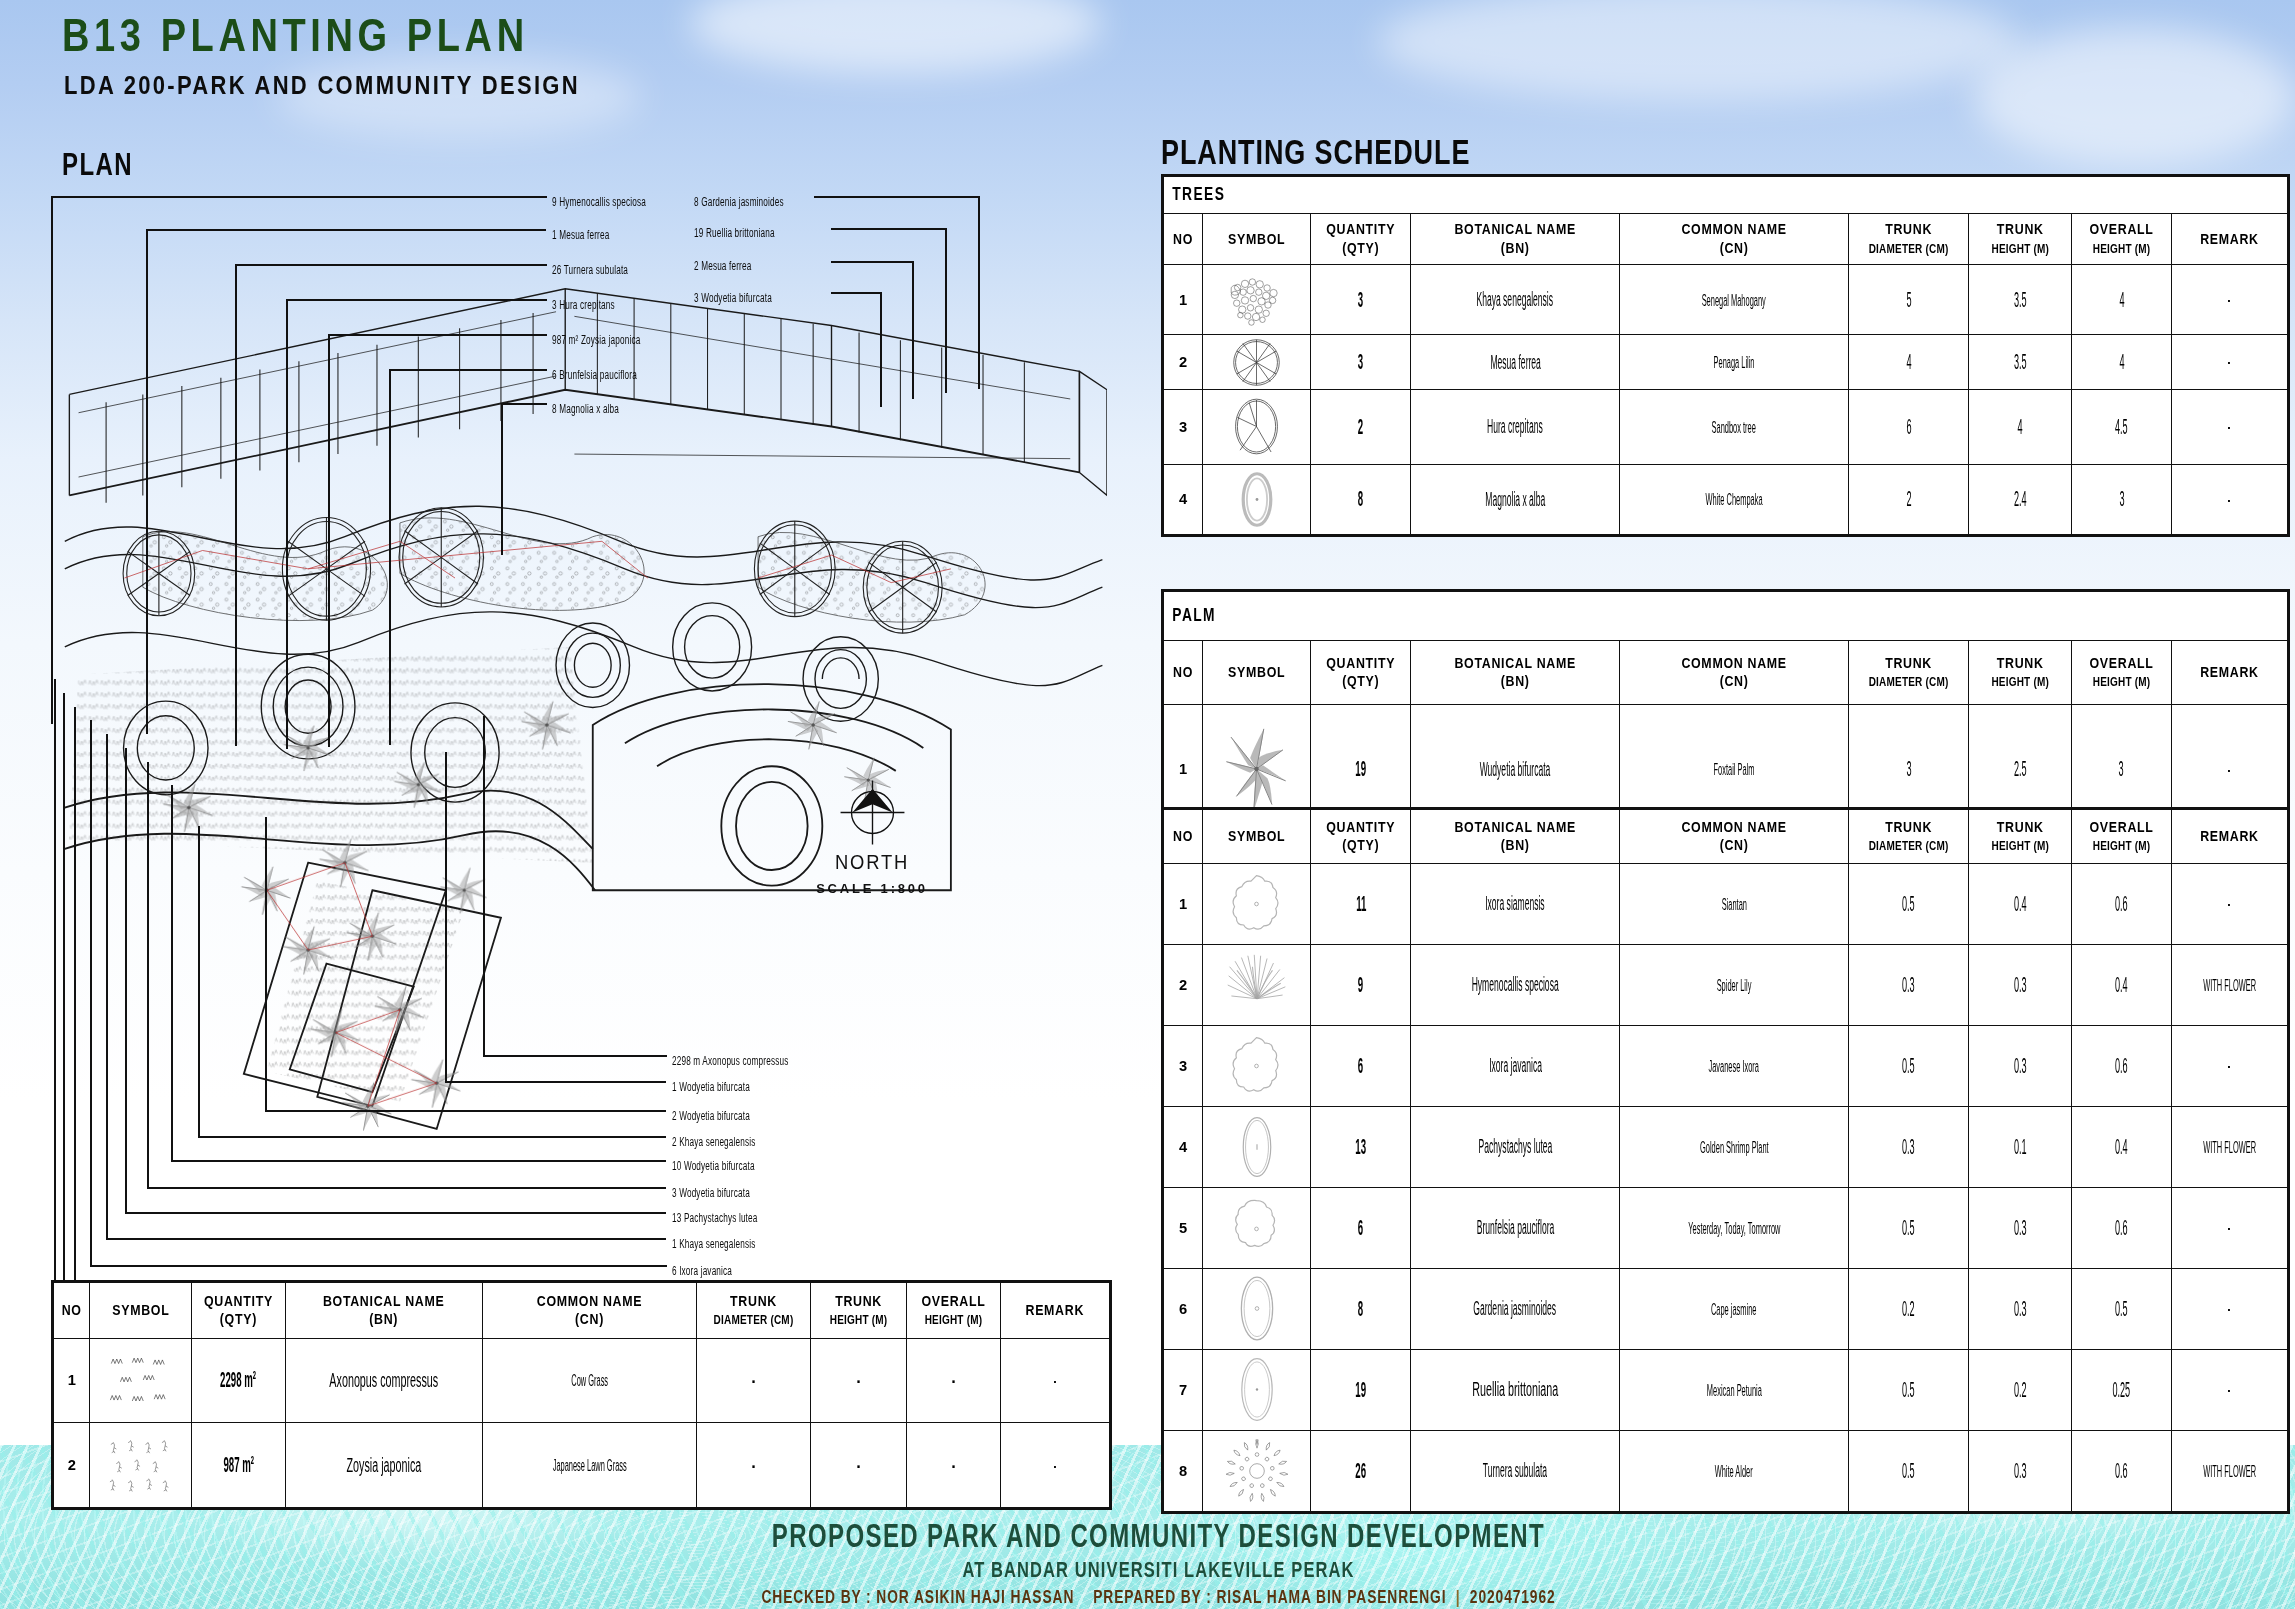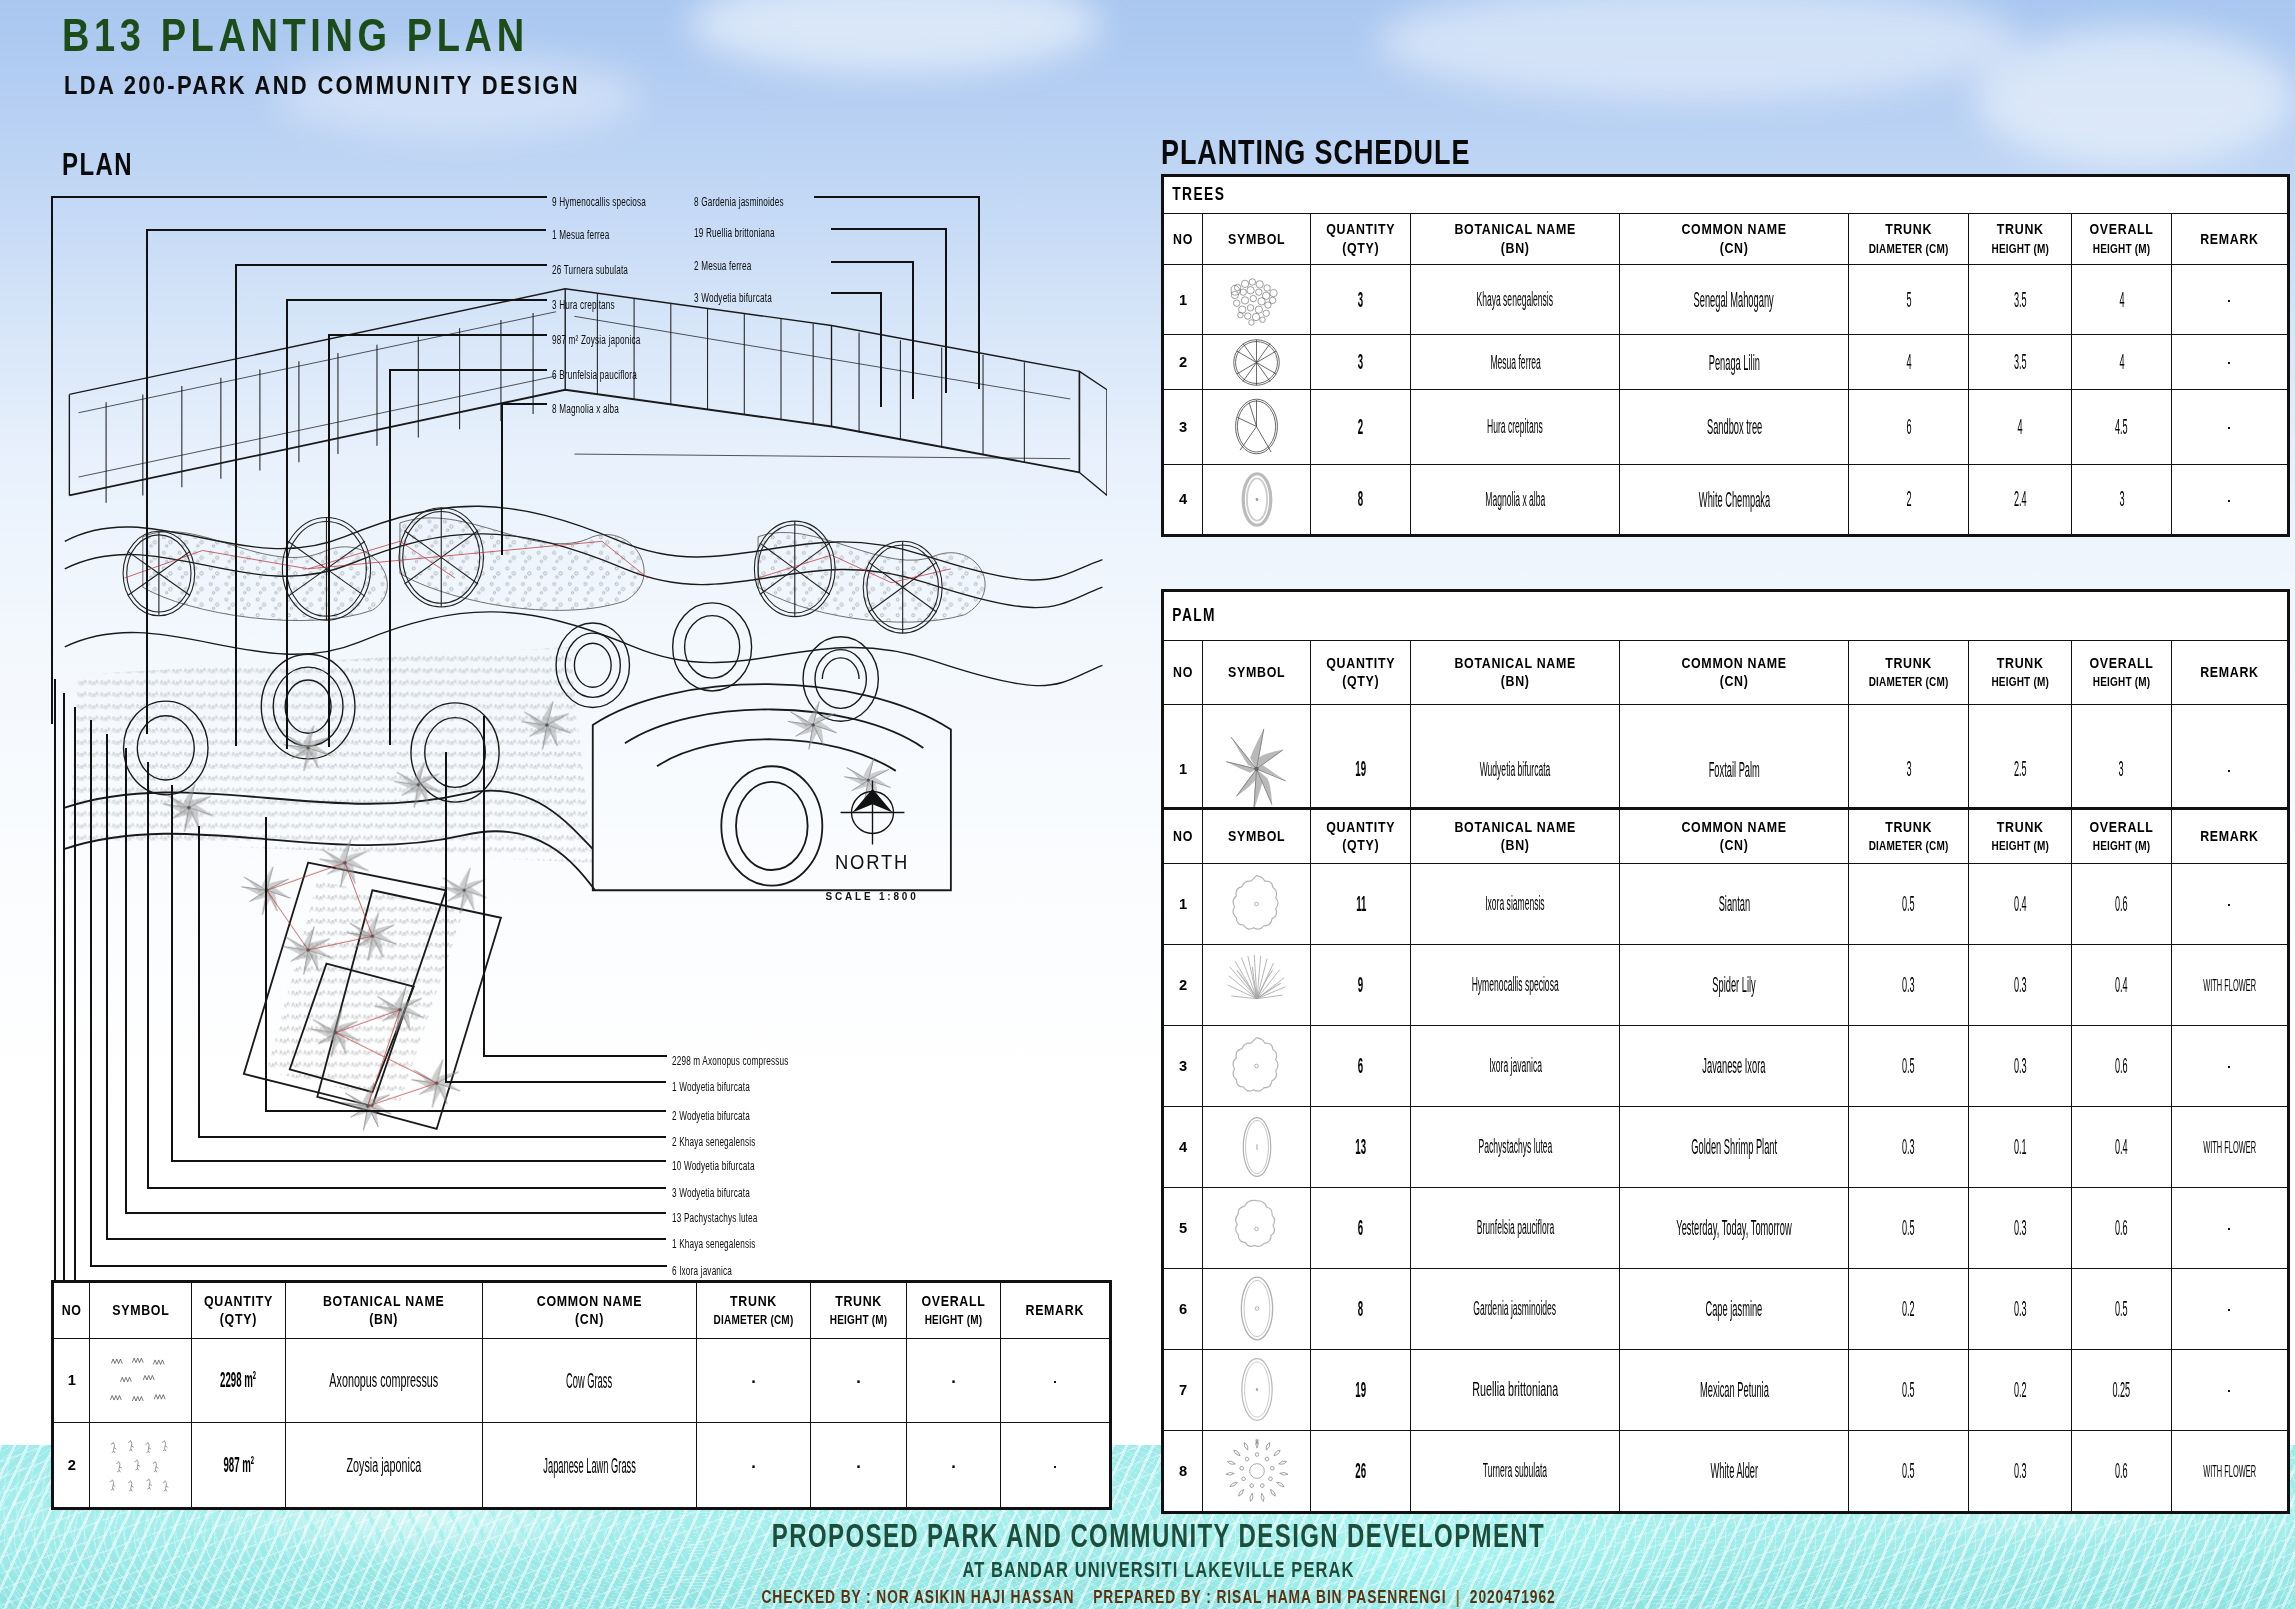--- a/index.html
+++ b/index.html
@@ -78,22 +78,22 @@
   }
 
   
   #north-block { position:absolute; left:780px; top:776px; width:184px; text-align:center; }
   #north-glyph { width:73px; height:73px; margin:0 auto; position:relative; }
   #north-label {
     font-size:18.4px; letter-spacing:1.8px; color:#111; margin-top:1.8px;
     transform:scaleY(1.1); display:inline-block;
   }
   #scale-label {
-    font-size:10px; letter-spacing:2.8px; font-weight:bold; color:#111;
-    transform:scaleY(1.05); display:block; margin-top:18px;
+    font-size:13px; letter-spacing:2.8px; font-weight:bold; color:#111;
+    transform:scaleY(1.05); display:block; margin-top:8px;
   }
 
   
   .sched-table {
     position:absolute; background:#fff;
     border:2.3px solid #111; border-collapse:collapse;
     box-sizing:border-box;
   }
   table.ptable { border-collapse:collapse; width:100%; height:100%; table-layout:fixed; background:#fff; }
   table.ptable td, table.ptable th { border:0.9px solid #111; padding:0; text-align:center; vertical-align:middle; color:#000; }
@@ -108,21 +108,21 @@
     padding:2.8px 0.9px !important;
   }
   th.hdr span { display:inline-block; transform:scaleY(1.25); }
   th.hdr .sm { font-size:10px; letter-spacing:0.2px; }
   td.num { font-size:14.7px; font-weight:bold; transform:none; }
   td.num span, td.val span, td.bn span, td.cn span, td.rmk span, td.qty span {
     display:inline-block; transform:scaleY(1.45) scaleX(.62); transform-origin:center;
   }
   td.qty { font-size:15.6px; font-weight:bold; }
   td.bn  { font-size:13.8px; }
-  td.cn  { font-size:15px; }
+  td.cn  { font-size:12px; }
   td.val { font-size:14.7px; }
   td.rmk { font-size:12px; }
   td.bn.big span { transform:scaleY(1.45) scaleX(.78); }
   .dash { font-size:18.4px; font-weight:bold; line-height:.6; }
 
   
   .symcell { position:relative; }
   .symbox { width:100%; height:100%; display:flex; align-items:center; justify-content:center; }
 
   

